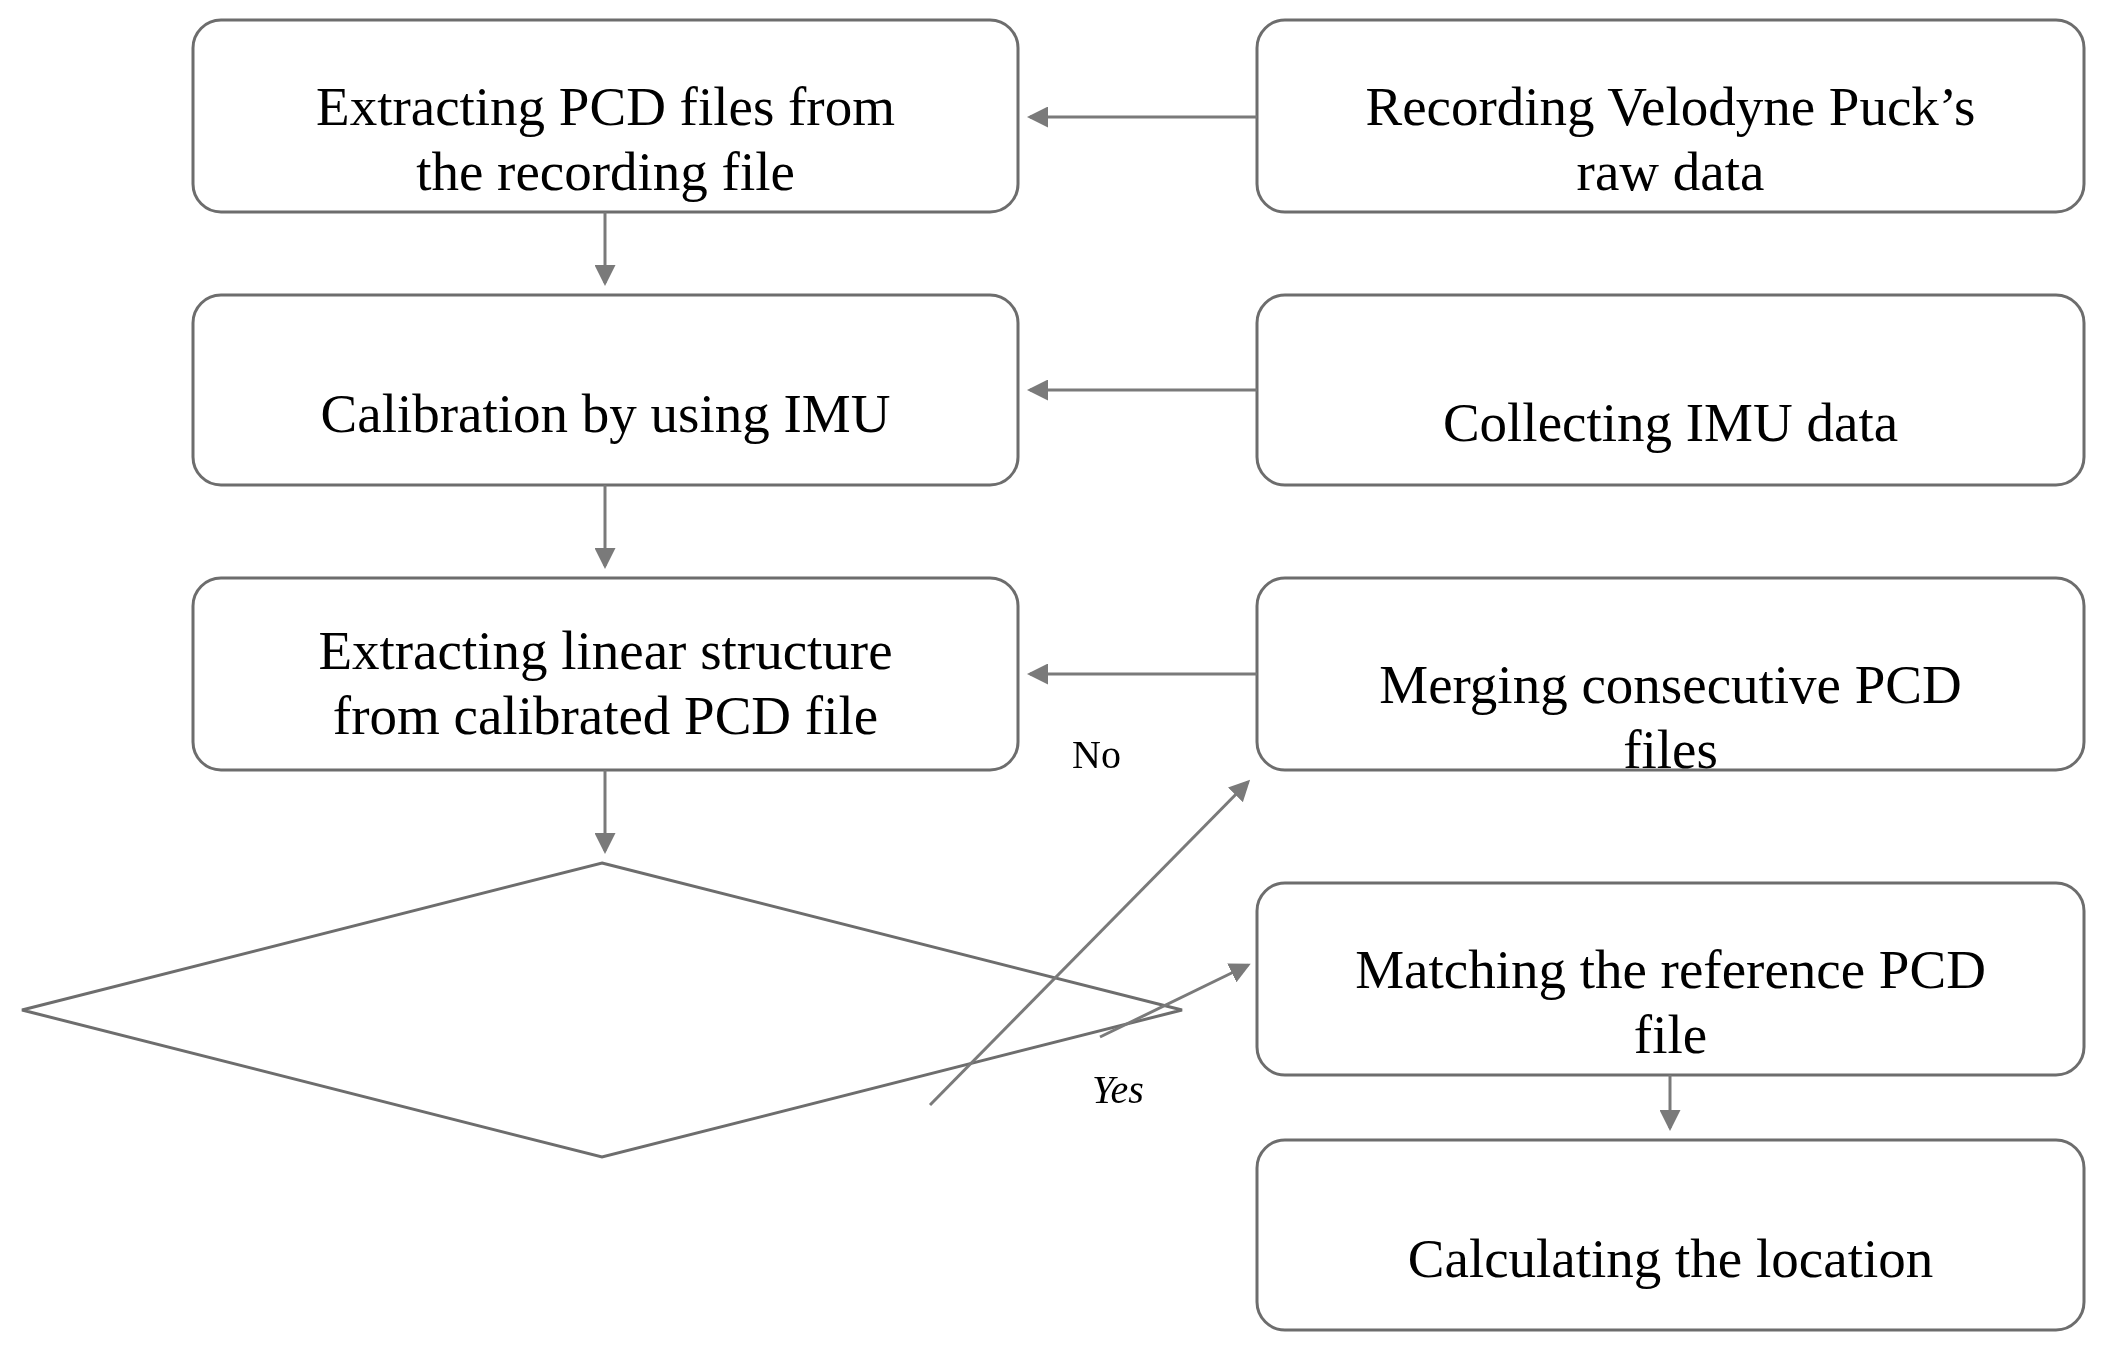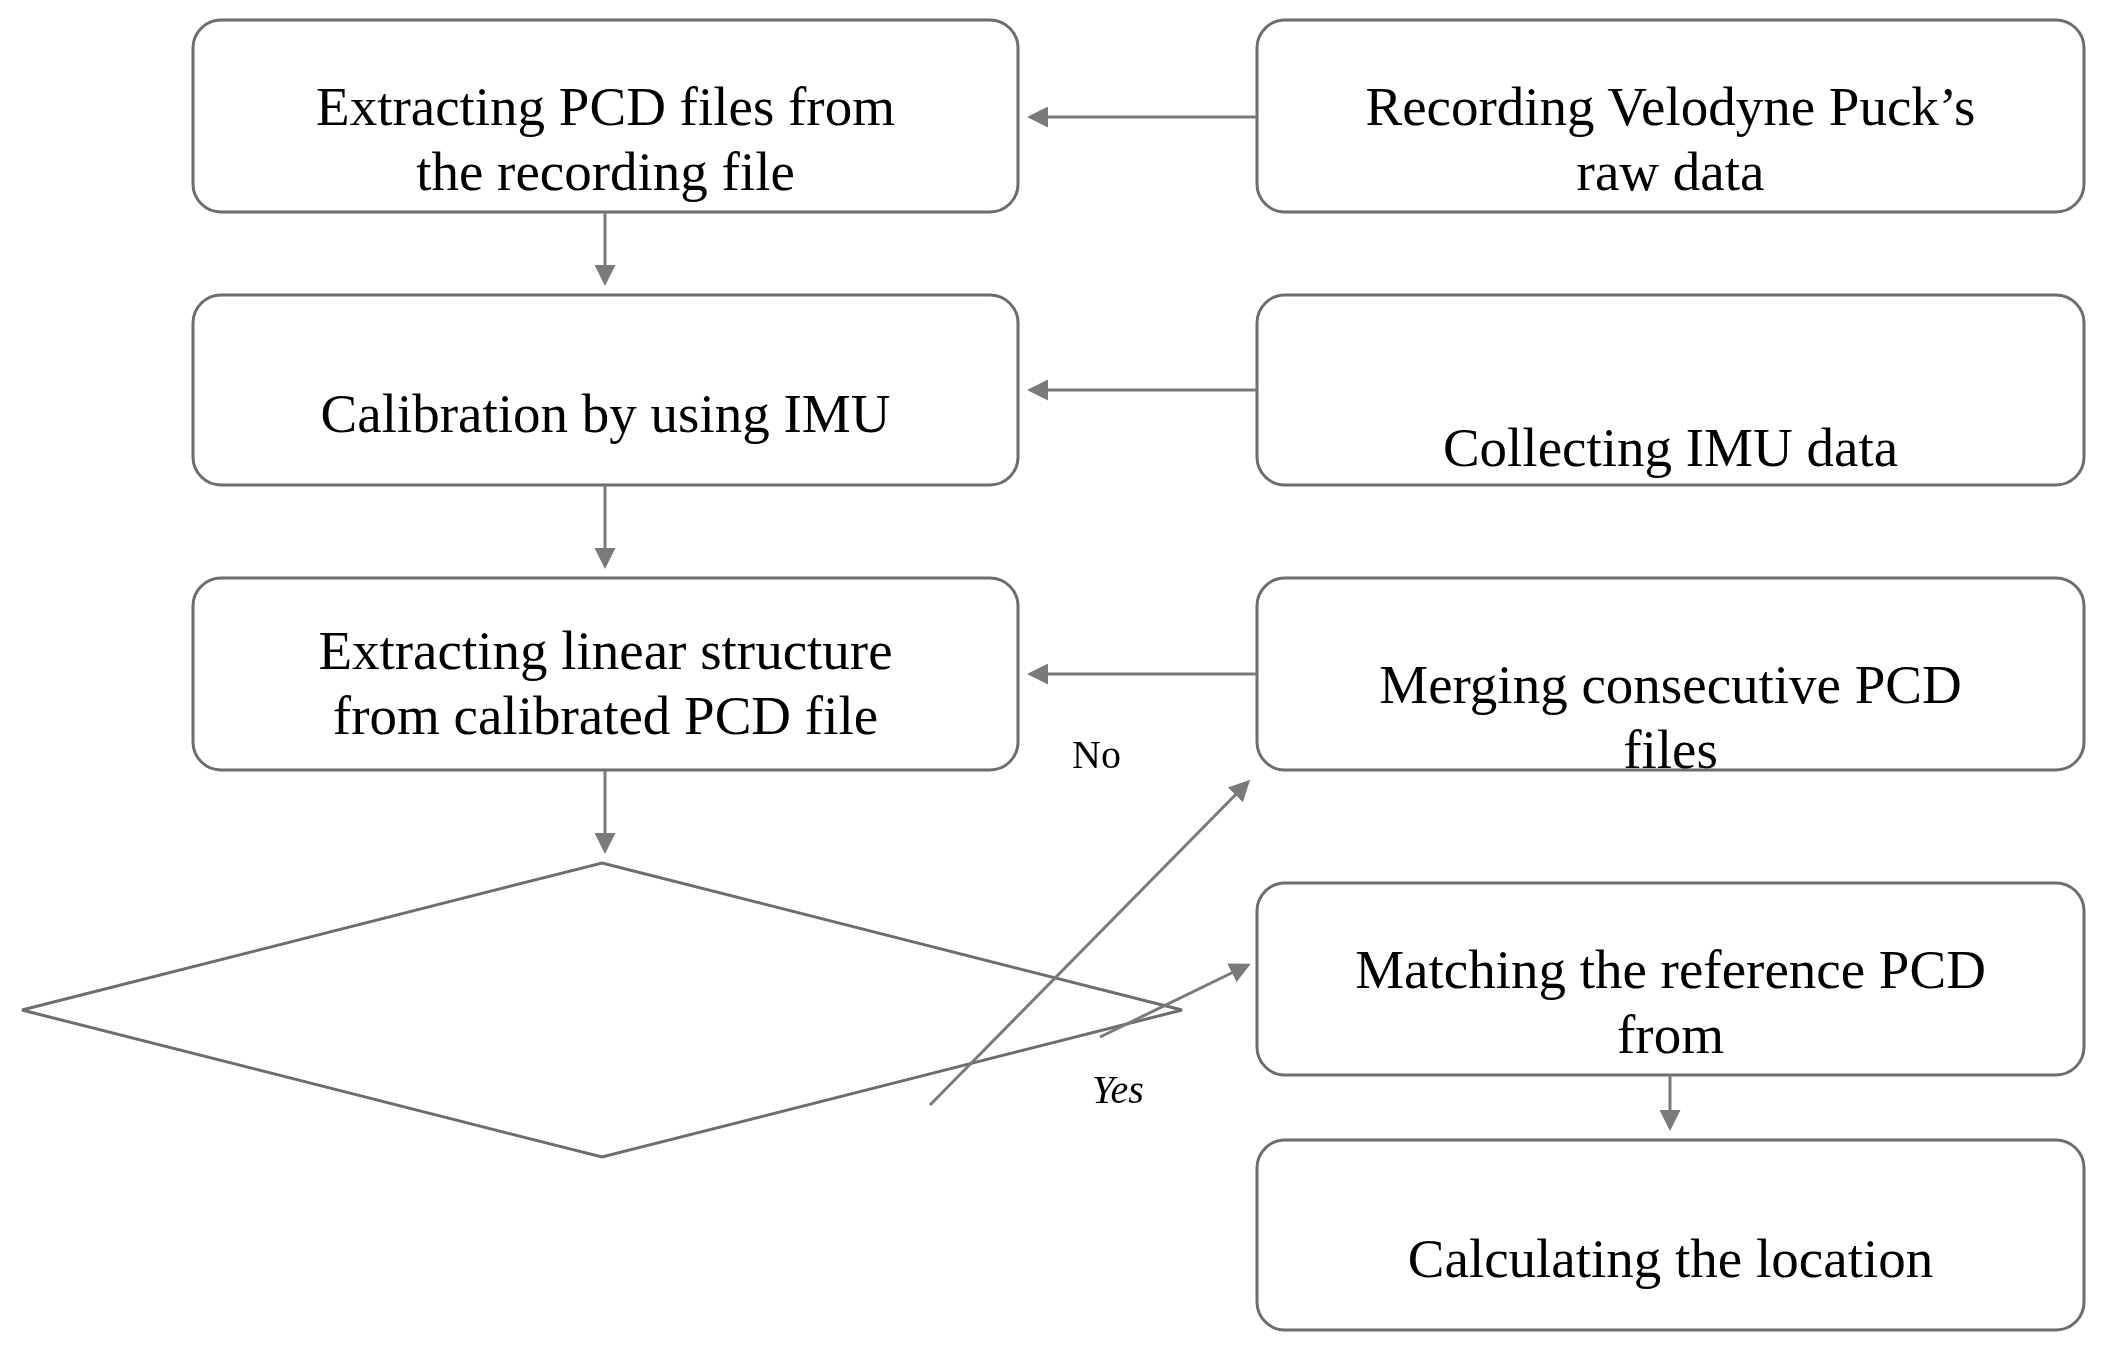--- a/index.html
+++ b/index.html
@@ -113,31 +113,31 @@
   </svg>
 
   <div class="node-text" style="left:213px; top:20px; width:785px; height:192px;">Extracting PCD files from
 the recording file</div>
 
   <div class="node-text" style="left:1277px; top:20px; width:787px; height:192px;">Recording Velodyne Puck’s
 raw data</div>
 
   <div class="node-text" style="left:213px; top:295px; width:785px; height:190px;">Calibration by using IMU</div>
 
-  <div class="node-text" style="left:1277px; top:309px; width:787px; height:230px;">Collecting IMU data</div>
+  <div class="node-text" style="left:1277px; top:284px; width:787px; height:230px;">Collecting IMU data</div>
 
   <div class="node-text" style="left:213px; top:578px; width:785px; height:164px;">Extracting linear structure
 from calibrated PCD file</div>
 
   <div class="node-text" style="left:1277px; top:578px; width:787px; height:232px;">Merging consecutive PCD
 files</div>
 
 
   <div class="node-text" style="left:1277px; top:883px; width:787px; height:192px;">Matching the reference PCD
-from</div>
+file</div>
 
   <div class="node-text" style="left:1277px; top:1140px; width:787px; height:190px;">Calculating the location</div>
 
   <div class="edge-label" style="left:1072px; top:735px;">No</div>
 
   <div class="edge-label" style="left:1092px; top:1070px;font-style:italic;">Yes</div>
 
 </div>
 
 </body></html>

